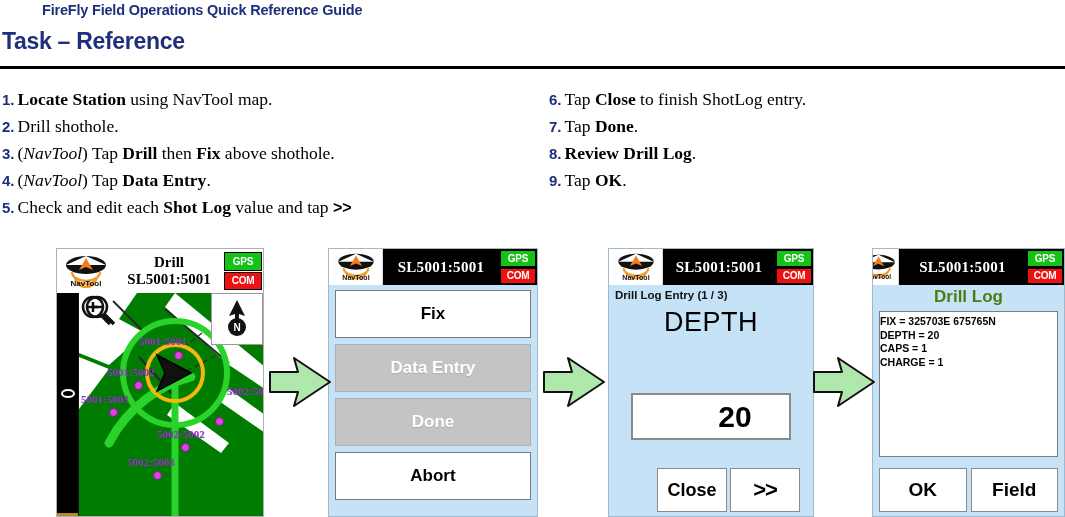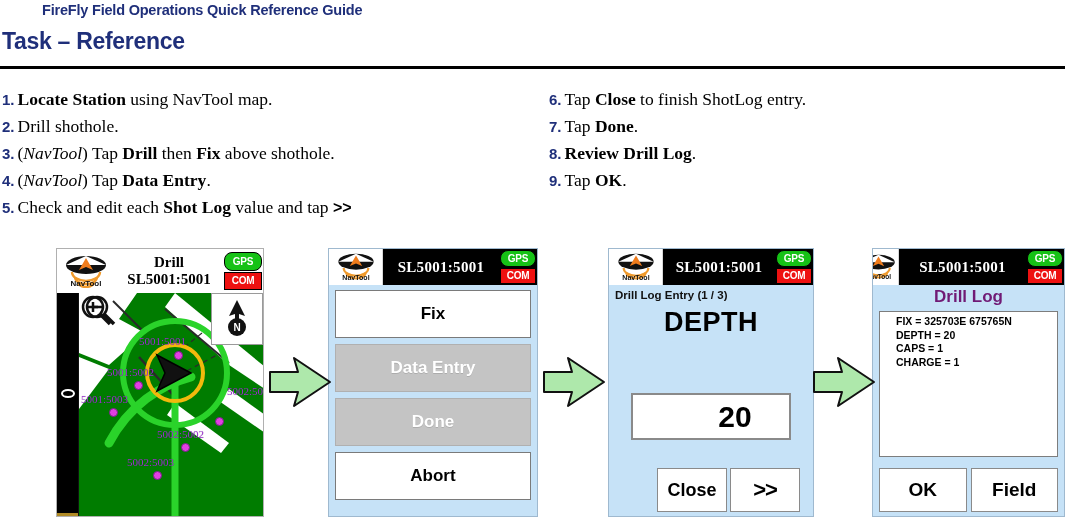--- a/index.html
+++ b/index.html
@@ -86,21 +86,21 @@
     color:#ffffff; font-family:"Liberation Serif", serif;
     font-weight:bold; font-size:15px; letter-spacing:0.3px;
   }
   .tb-badges { width:38px; flex:0 0 auto; display:flex; flex-direction:column; padding:1px; gap:1px; }
   .badge {
     flex:1; display:flex; align-items:center; justify-content:center;
     font-family:"Liberation Sans", sans-serif; font-weight:bold;
     font-size:10px; color:#ffffff; letter-spacing:-0.2px;
     border:1px solid #000;
   }
-  .badge.gps { background:#16c216;border-radius:8px; }
+  .badge.gps { background:#16c216; }
   .badge.com { background:#ee1111; }
 
   
   #panel-map .map-head {
     position:relative; height:44px; background:#ffffff;
     display:flex; align-items:center;
   }
   #panel-map .map-head .navlogo { height:44px; width:58px; border-right:none; }
   .map-head-text {
     flex:1 1 auto; text-align:center; line-height:17px;
@@ -119,21 +119,21 @@
     position:absolute; left:4px; top:96px; width:14px; height:9px;
     border:2px solid #ffffff; border-radius:50%; background:#000;
   }
   .map-sidebar .strip-bottom {
     position:absolute; left:0; bottom:0; width:100%; height:5px; background:#b08a25;
   }
   .map-canvas { position:absolute; left:22px; top:0; right:0; bottom:0; overflow:hidden; }
   .map-canvas svg { position:absolute; left:0; top:0; }
   .stn-label {
     position:absolute; font-family:"Liberation Serif", serif;
-    font-weight:normal; font-size:11px; color:#9b30d0; white-space:nowrap;
+    font-weight:bold; font-size:11px; color:#9b30d0; white-space:nowrap;
     text-shadow:0 0 1px rgba(0,0,0,.25);
   }
   .stn-dot {
     position:absolute; width:9px; height:9px; border-radius:50%;
     background:#e23fe2; border:1px solid #7a1f8a;
   }
 
   
   .menu-body { padding:5px 6px; display:flex; flex-direction:column; gap:6px; }
   .menu-btn {
@@ -149,21 +149,21 @@
 
   
   .entry-body { position:relative; height:233px; }
   .entry-sub {
     position:absolute; left:6px; top:4px;
     font-family:"Liberation Sans", sans-serif; font-weight:bold;
     font-size:11.5px; color:#111;
   }
   .entry-field-name {
     position:absolute; left:0; right:0; top:22px; text-align:center;
-    font-family:"Liberation Sans", sans-serif; font-weight:bold;
+    font-family:"Liberation Sans", sans-serif; font-weight:normal;
     font-size:27px; color:#000; letter-spacing:0.5px;
   }
   .entry-value-box {
     position:absolute; left:22px; top:108px; width:160px; height:47px;
     background:#ffffff; border:2px solid #8a8a8a;
     display:flex; align-items:center; justify-content:center;
     font-family:"Liberation Sans", sans-serif; font-weight:bold; font-size:30px; color:#000;padding-left:48px;
   }
   .entry-btnrow {
     position:absolute; left:48px; bottom:6px; display:flex;
@@ -174,26 +174,26 @@
     font-family:"Liberation Sans", sans-serif; font-weight:bold; font-size:18px; color:#000;
   }
   .entry-btn.close { width:70px; }
   .entry-btn.next  { width:70px; margin-left:3px; font-size:22px; letter-spacing:-1px; }
 
   
   .dl-body { position:relative; height:233px; padding:0; }
   .dl-title {
     position:absolute; left:0; right:0; top:2px; text-align:center;
     font-family:"Liberation Sans", sans-serif; font-weight:bold;
-    font-size:17px; color:#701a75;
+    font-size:17px; color:#4d7c0f;
   }
   .dl-textarea {
     position:absolute; left:6px; right:6px; top:26px; height:146px;
     background:#ffffff; border:1px solid #7d7d7d;
-    padding:3px 16px;
+    padding:3px 0;
     font-family:"Liberation Sans", sans-serif; font-weight:bold;
     font-size:10.5px; color:#000; line-height:13.5px;
   }
   .dl-line { white-space:nowrap; }
   .dl-btnrow {
     position:absolute; left:6px; right:6px; bottom:6px; height:44px; display:flex; gap:4px;
   }
   .dl-btn {
     flex:1; background:#ffffff; border:1px solid #8a8a8a;
     display:flex; align-items:center; justify-content:center;

